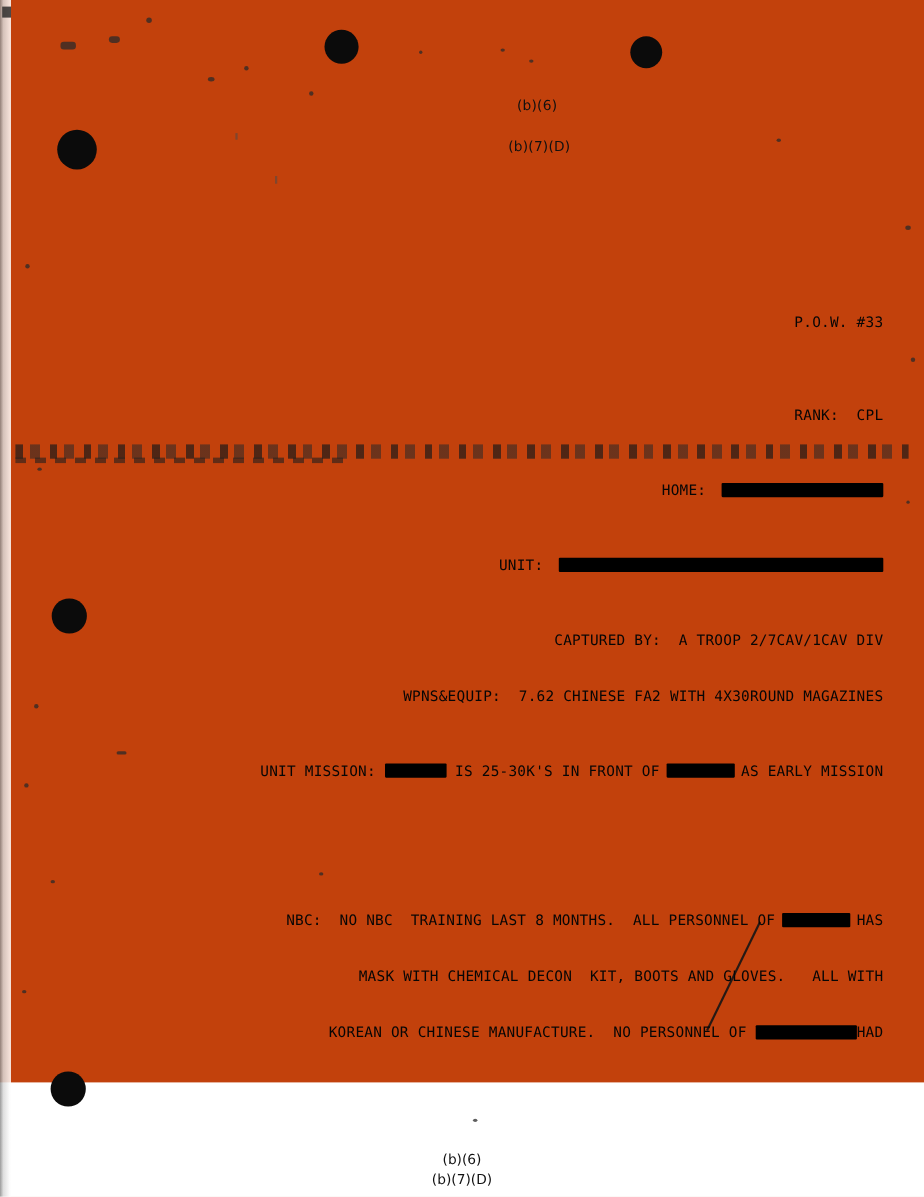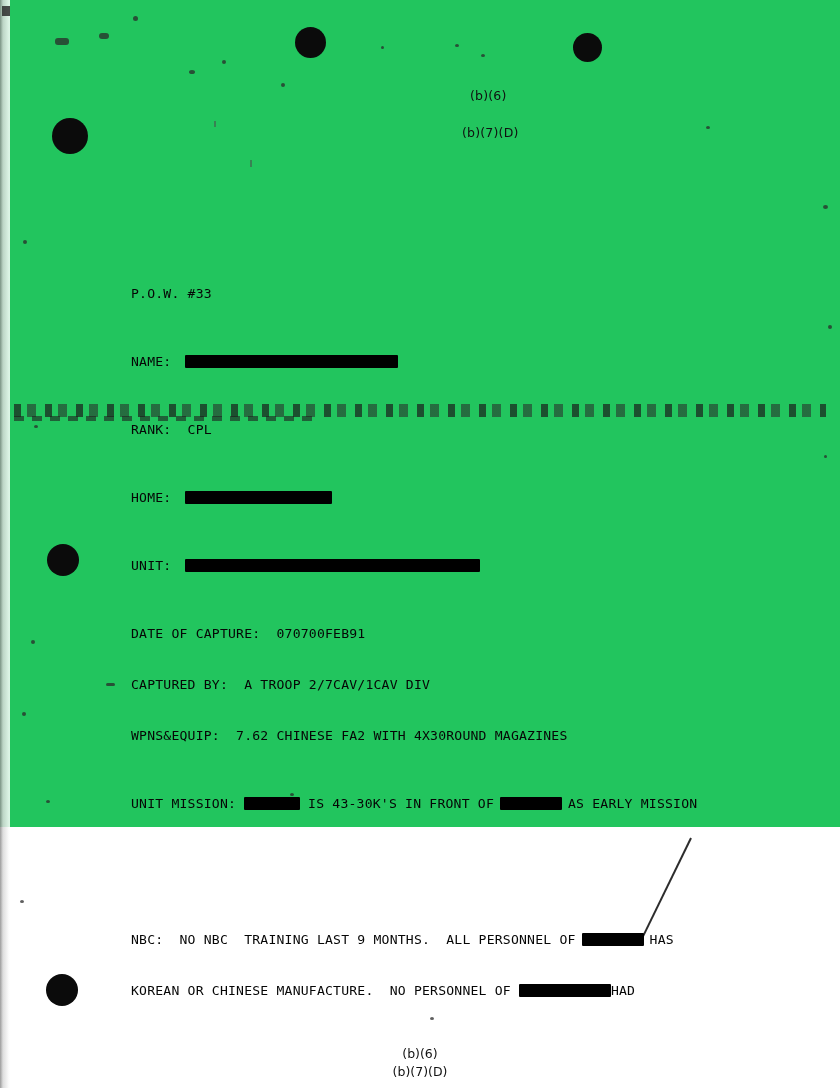--- a/index.html
+++ b/index.html
@@ -14,22 +14,22 @@
     font-family: "DejaVu Sans Mono", monospace;
     color: #0a0a0a;
     overflow: hidden;
   }
 
   
   .page {
     position: absolute;
     left: 0; top: 0;
     width: 840px;
-    height: 827px;
-    background: #22c55e;
+    height: 984px;
+    background: #c2410c;
   }
 
   
   .scan-left-edge {
     position: absolute;
     left: 0; top: 0;
     width: 10px; height: 1088px;
     background: linear-gradient(to right, #8a8a8a 0px, #d8d8d8 3px, #fdfdfd 9px);
     opacity: .85;
   }
@@ -80,20 +80,21 @@
     font-size: 13.1px;
     line-height: 17.0px;
     letter-spacing: .2px;
     white-space: pre-wrap;
     color: #060606;
   }
   .doc-line {
     position: relative;
     min-height: 17px;
     white-space: pre-wrap;
+    text-align: right;
   }
   .blk {
     display: inline-block;
     background: #000;
     height: 13px;
     vertical-align: -2px;
     border-radius: 1px;
   }
 
   
@@ -189,37 +190,36 @@
 
   <div class="smudge-band"></div>
   <div class="smudge-band2"></div>
 
   <div class="pen-stroke"></div>
 
   <div class="doc-body">
 
     <div class="doc-line">P.O.W. #33</div>
 
-    <div class="doc-line"><span>NAME:</span><span class="blk" style="width:213px;margin-left:14px;"></span></div>
 
     <div class="doc-line">RANK:  CPL</div>
 
     <div class="doc-line"><span>HOME:</span><span class="blk" style="width:147px;margin-left:14px;"></span></div>
 
     <div class="doc-line"><span>UNIT:</span><span class="blk" style="width:295px;margin-left:14px;"></span></div>
 
-    <div class="doc-line">DATE OF CAPTURE:  070700FEB91</div>
     <div class="doc-line">CAPTURED BY:  A TROOP 2/7CAV/1CAV DIV</div>
     <div class="doc-line">WPNS&amp;EQUIP:  7.62 CHINESE FA2 WITH 4X30ROUND MAGAZINES</div>
 
-    <div class="doc-line"><span>UNIT MISSION:</span><span class="blk" style="width:56px;margin:0 8px;"></span><span>IS 43-30K'S IN FRONT OF</span><span class="blk" style="width:62px;margin:0 6px;"></span><span>AS EARLY MISSION</span></div>
+    <div class="doc-line"><span>UNIT MISSION:</span><span class="blk" style="width:56px;margin:0 8px;"></span><span>IS 25-30K'S IN FRONT OF</span><span class="blk" style="width:62px;margin:0 6px;"></span><span>AS EARLY MISSION</span></div>
 
     <div class="doc-line" style="height:17px;"></div>
 
-    <div class="doc-line"><span>NBC:  NO NBC  TRAINING LAST 9 MONTHS.  ALL PERSONNEL OF</span><span class="blk" style="width:62px;margin:0 6px;"></span><span>HAS</span></div>
+    <div class="doc-line"><span>NBC:  NO NBC  TRAINING LAST 8 MONTHS.  ALL PERSONNEL OF</span><span class="blk" style="width:62px;margin:0 6px;"></span><span>HAS</span></div>
+    <div class="doc-line">MASK WITH CHEMICAL DECON  KIT, BOOTS AND GLOVES.   ALL WITH</div>
     <div class="doc-line"><span>KOREAN OR CHINESE MANUFACTURE.  NO PERSONNEL OF</span><span class="blk" style="width:92px;margin-left:8px;"></span><span>HAD</span></div>
     
 
     
     
     
     
 
     
     

